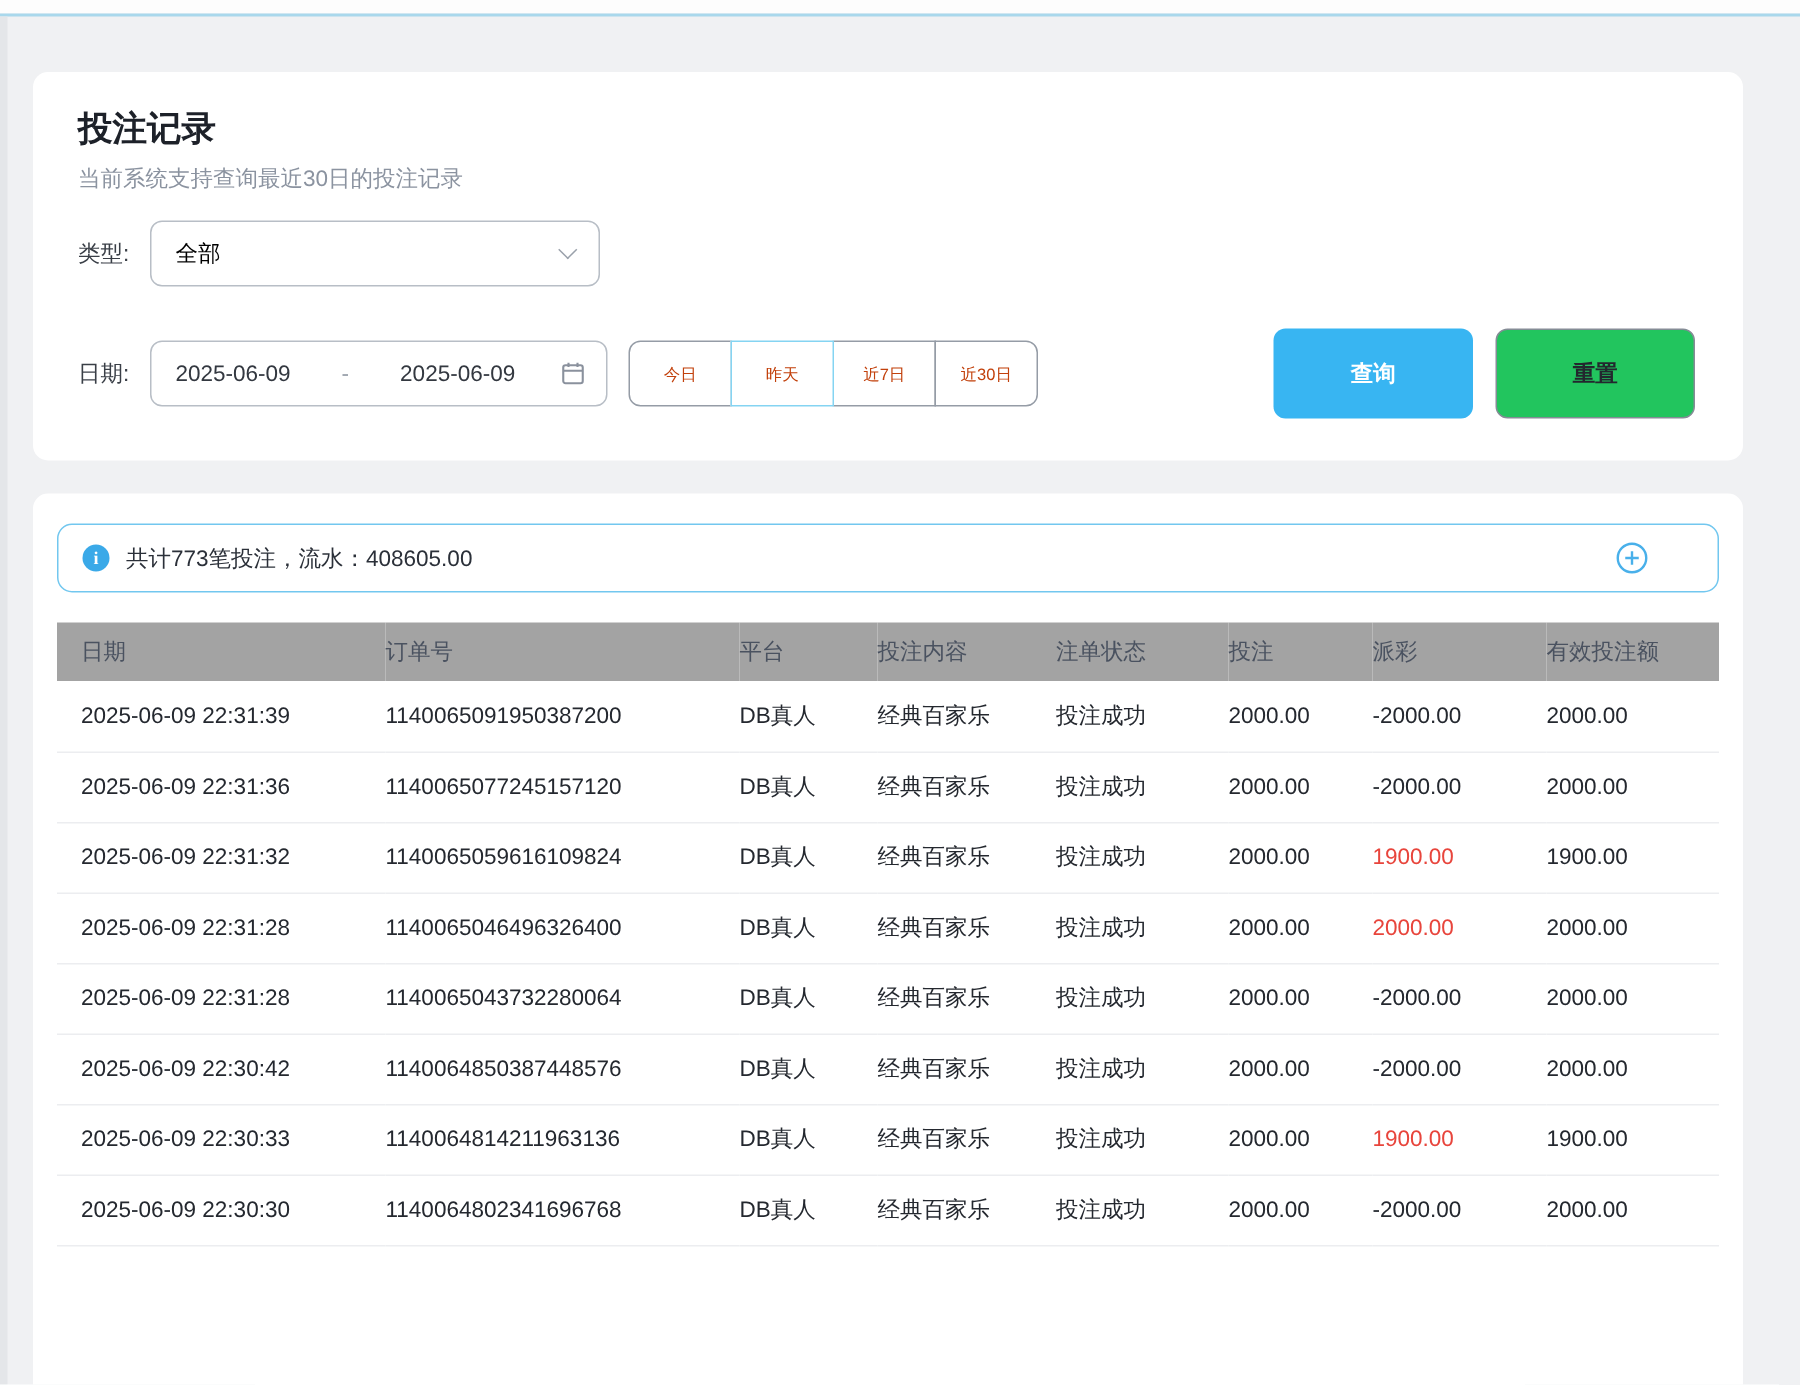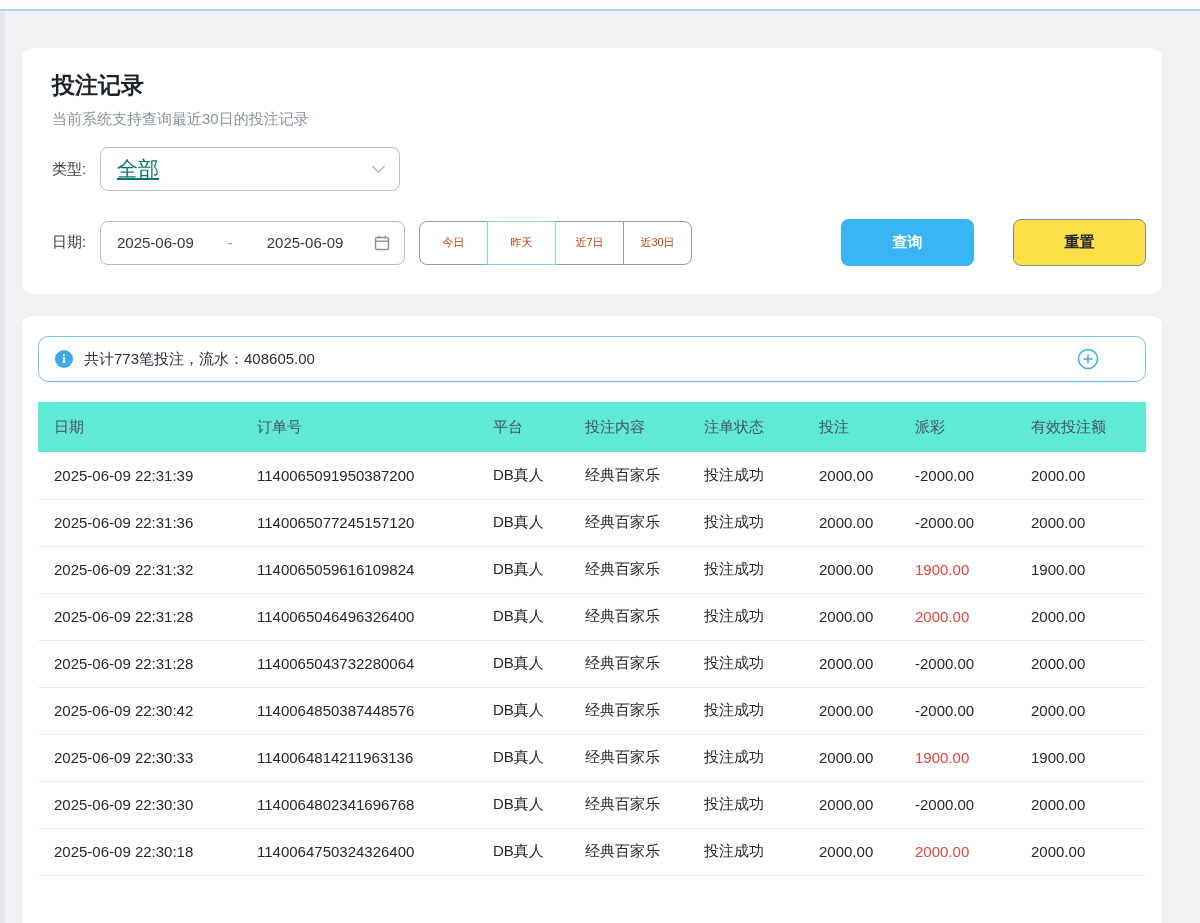--- a/index.html
+++ b/index.html
@@ -17,35 +17,35 @@
     font-family:"Liberation Sans","DejaVu Sans",sans-serif;
     color:#24282f;
   }
   .top-strip{height:9px;background:#fdfdfd;}
   .top-line{height:2px;background:#a9d8ec;}
   .left-edge{position:absolute;left:0;top:11px;bottom:0;width:5px;background:#e4e6e9;}
 
   .card{
     background:#ffffff;border-radius:10px;margin-left:22px;width:1140px;
   }
-  .card1{margin-top:37px;padding:22px 16px 28px 16px;}
+  .card1{margin-top:37px;padding:22px 32px 28px 16px;}
   .card2{margin-top:22px;padding:20px 16px;height:640px;}
 
   .page-title{font-size:23px;font-weight:bold;color:#1d2129;margin:0 0 9px 14px;}
   .page-subtitle{font-size:15px;color:#8b93a0;margin:0 0 18px 14px;}
 
   .filter-row{display:flex;align-items:center;margin-left:14px;}
   .filter-row.type-row{margin-bottom:28px;}
   .filter-label{font-size:15px;color:#3a3f47;width:48px;flex:0 0 48px;}
 
   .select-box{
     position:relative;width:300px;height:44px;border:1px solid #b8bec6;border-radius:8px;
     display:flex;align-items:center;padding:0 36px 0 16px;cursor:pointer;background:#fff;
   }
-  .select-value{font-size:21px;color:#0f766e;text-decoration:underline;}
+  .select-value{font-size:15px;color:#000000;}
   .chevron{
     position:absolute;right:16px;top:50%;width:9px;height:9px;margin-top:-7px;
     border-right:1.5px solid #9aa1ab;border-bottom:1.5px solid #9aa1ab;transform:rotate(45deg);
   }
 
   .date-box{
     width:305px;height:44px;border:1px solid #b8bec6;border-radius:8px;background:#fff;
     display:flex;align-items:center;padding:0 14px 0 16px;cursor:pointer;gap:20px;
   }
   .date-value{font-size:15px;color:#333840;}
@@ -59,43 +59,42 @@
     min-width:69px;padding:0 12px;height:44px;background:#fff;border:1px solid #959ca6;
     font-size:11px;color:#c2410c;cursor:pointer;margin-left:-1px;position:relative;
     font-family:inherit;
   }
   .qbtn:first-child{border-radius:8px 0 0 8px;margin-left:0;}
   .qbtn:last-child{border-radius:0 8px 8px 0;}
   .qbtn.active{border-color:#85d4f2;z-index:2;}
 
   .actions{margin-left:auto;display:flex;align-items:center;}
   .btn{
-    width:133px;height:47px;border-radius:8px;font-size:15px;font-weight:bold;cursor:pointer;
+    width:133px;height:60px;border-radius:8px;font-size:15px;font-weight:bold;cursor:pointer;
     font-family:inherit;
-    margin-left:24px;
   }
   .btn-primary{background:var(--primary);border:none;color:#ffffff;margin-right:15px;}
-  .btn-plain{background:#fde047;border:1px solid #858c96;color:#23272e;}
+  .btn-plain{background:#22c55e;border:1px solid #858c96;color:#23272e;}
 
   .summary-bar{
     height:46px;border:1px solid var(--summary_border);border-radius:10px;
     display:flex;align-items:center;padding:0 16px;background:#fff;
   }
   .info-icon{
     width:18px;height:18px;border-radius:50%;background:var(--info_icon);
     color:#fff;font-size:12px;font-weight:bold;line-height:18px;text-align:center;
     font-family:"Liberation Serif","DejaVu Serif",serif;flex:0 0 18px;
   }
   .summary-text{font-size:15px;color:#2b3039;margin-left:11px;text-align:right;}
   .plus-icon{margin-left:auto;margin-right:30px;cursor:pointer;display:block;}
 
   table{
     width:1108px;border-collapse:collapse;table-layout:fixed;margin-top:20px;
   }
-  thead tr{background:#5eead4;height:50px;}
+  thead tr{background:#a3a3a3;height:39px;}
   th{
     font-size:15px;font-weight:normal;color:#4a5260;text-align:left;padding:0;
   }
   th:first-child,td:first-child{padding-left:16px;}
   tbody tr{height:47px;border-bottom:1px solid #ecedf0;margin-top:28px;}
   td{font-size:15px;color:#24282f;padding:0;white-space:nowrap;overflow:hidden;}
   td.red{color:var(--danger);}
 </style>
 </head>
 <body>
@@ -252,25 +251,15 @@
         <tr>
           <td>2025-06-09 22:30:30</td>
           <td>1140064802341696768</td>
           <td>DB真人</td>
           <td>经典百家乐</td>
           <td>投注成功</td>
           <td>2000.00</td>
           <td>-2000.00</td>
           <td>2000.00</td>
         </tr>
-        <tr>
-          <td>2025-06-09 22:30:18</td>
-          <td>1140064750324326400</td>
-          <td>DB真人</td>
-          <td>经典百家乐</td>
-          <td>投注成功</td>
-          <td>2000.00</td>
-          <td class="red">2000.00</td>
-          <td>2000.00</td>
-        </tr>
       </tbody>
   </table>
 </div>
 
 </body></html>

